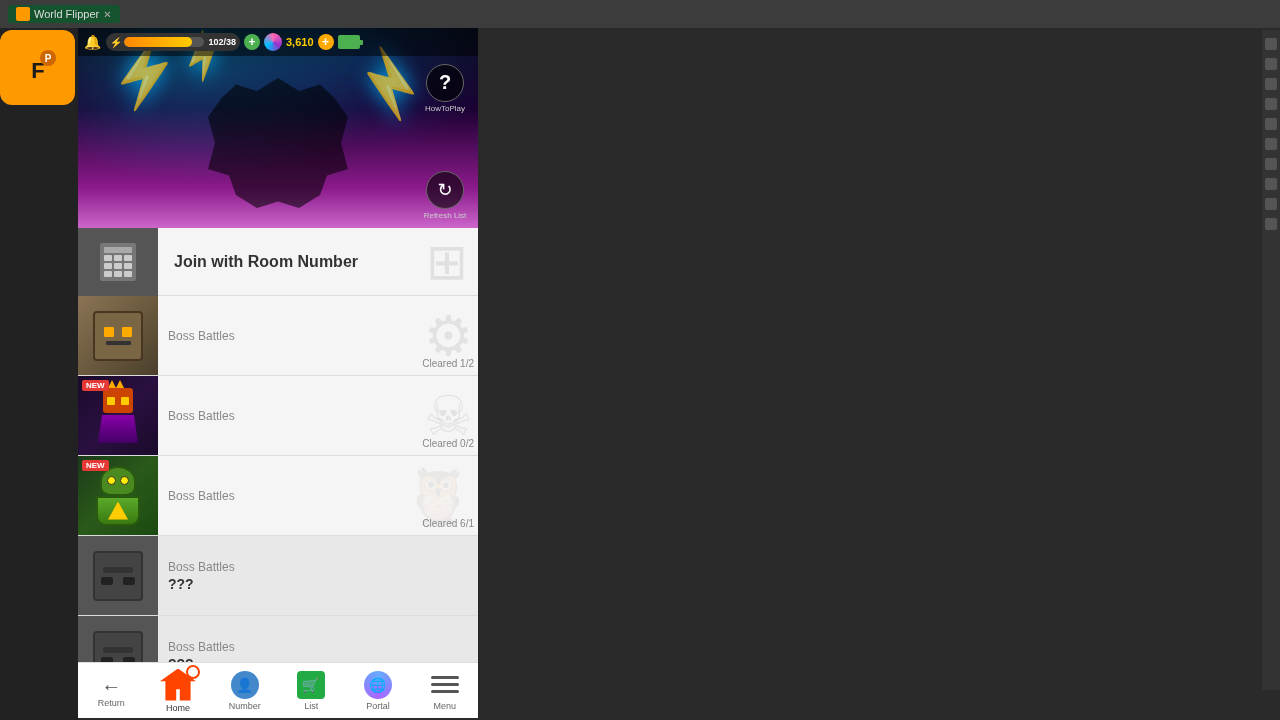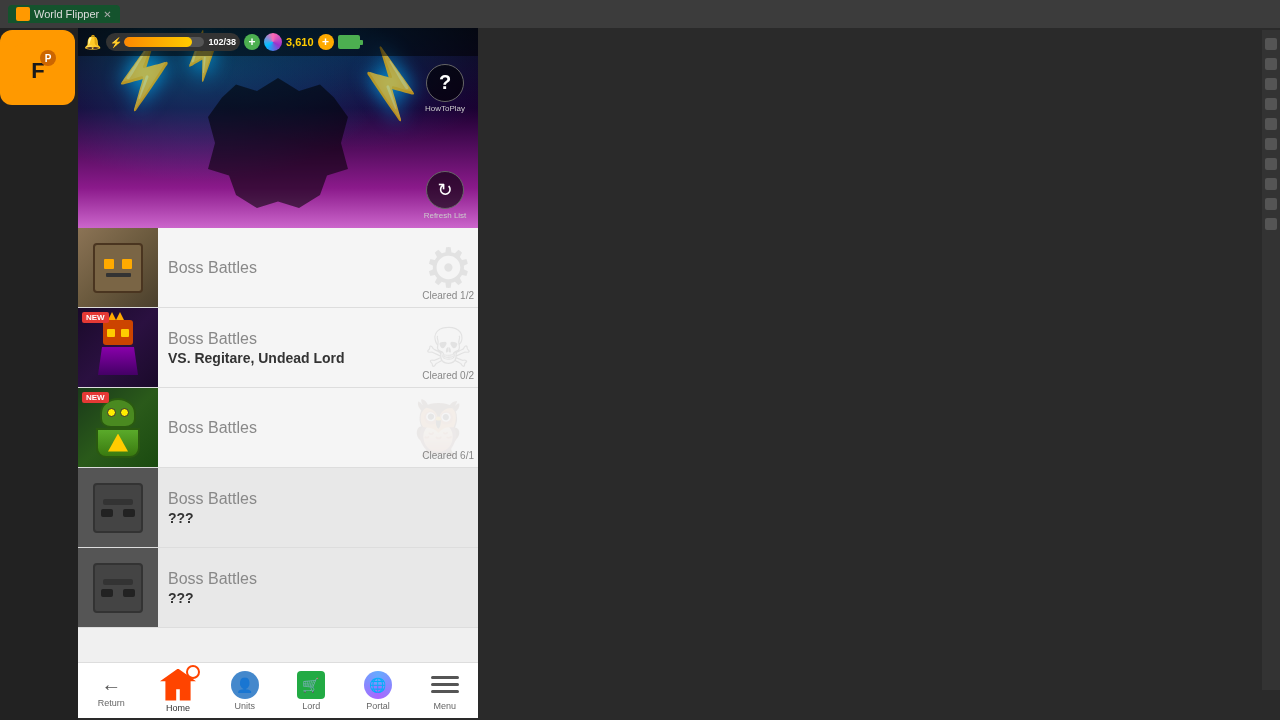--- a/index.html
+++ b/index.html
@@ -379,21 +379,21 @@
       position: relative;
     }
     .boss-info {
       flex: 1;
       padding: 6px 10px;
       display: flex;
       flex-direction: column;
       gap: 2px;
     }
     .boss-battles-label {
-      font-size: 16px;
+      font-size: 12px;
       color: #888;
     }
     .boss-name {
       font-size: 14px;
       font-weight: bold;
       color: #333;
     }
     .cleared-badge {
       position: absolute;
       bottom: 6px;
@@ -912,20 +912,38 @@
     </div>
 
     <div class="refresh-btn">
       <div class="refresh-circle">↻</div>
       <span class="refresh-label">Refresh List</span>
     </div>
   </div>
 
   <div class="list-scroll-area">
 
+    <div class="join-room-btn">
+      <div class="join-room-icon-box">
+        <div class="calc-grid">
+          <div class="calc-cell top-wide"></div>
+          <div class="calc-cell"></div>
+          <div class="calc-cell"></div>
+          <div class="calc-cell"></div>
+          <div class="calc-cell"></div>
+          <div class="calc-cell"></div>
+          <div class="calc-cell"></div>
+          <div class="calc-cell"></div>
+          <div class="calc-cell"></div>
+          <div class="calc-cell"></div>
+        </div>
+      </div>
+      <span class="join-room-text">Join with Room Number</span>
+      <span class="watermark-icon">⊞</span>
+    </div>
 
     <div class="boss-row">
       <div class="boss-thumbnail">
         <div class="golem-sprite">
           <div class="golem-face">
             <div class="golem-eyes">
               <div class="golem-eye"></div>
               <div class="golem-eye"></div>
             </div>
             <div class="golem-mouth"></div>
@@ -950,21 +968,20 @@
                 <div class="undead-eye"></div>
                 <div class="undead-eye"></div>
               </div>
             </div>
             <div class="undead-robe"></div>
           </div>
         </div>
       </div>
       <div class="boss-info">
         <span class="boss-battles-label">Boss Battles</span>
-        <span class="boss-name">VS. Regitare, Undead Lord</span>
       </div>
       <span class="cleared-badge">Cleared 0/2</span>
       <span class="watermark-row">☠</span>
     </div>
 
     <div class="boss-row">
       <div class="new-badge">NEW</div>
       <div class="boss-thumbnail">
         <div class="viento-sprite">
           <div class="owl-body-wrap">
@@ -1041,28 +1058,28 @@
           <div class="home-badge-dot"></div>
         </div>
       </div>
       <span class="nav-label active">Home</span>
     </div>
 
     <div class="nav-item">
       <div class="nav-icon">
         <div class="units-icon-shape">👤</div>
       </div>
-      <span class="nav-label">Units</span>
+      <span class="nav-label">Number</span>
     </div>
 
     <div class="nav-item">
       <div class="nav-icon">
         <div class="shop-icon-shape">🛒</div>
       </div>
-      <span class="nav-label">Lord</span>
+      <span class="nav-label">List</span>
     </div>
 
     <div class="nav-item">
       <div class="nav-icon">
         <div class="portal-icon-shape">🌐</div>
       </div>
       <span class="nav-label">Portal</span>
     </div>
 
     <div class="nav-item">

